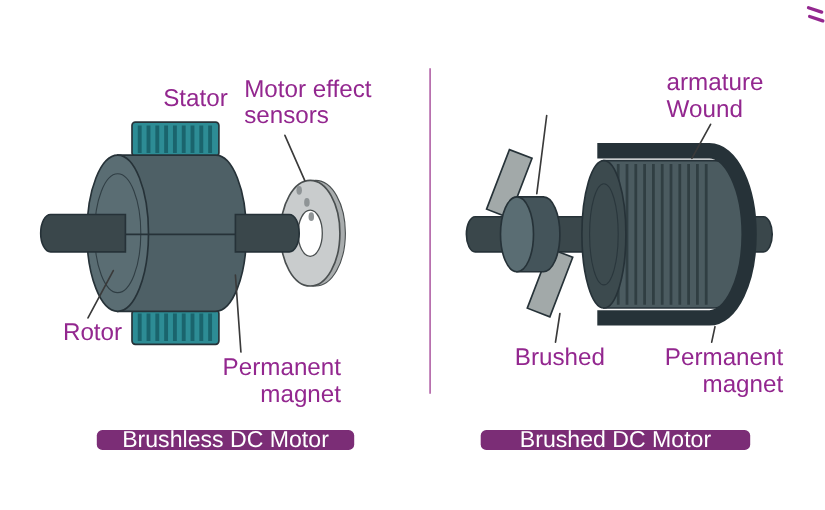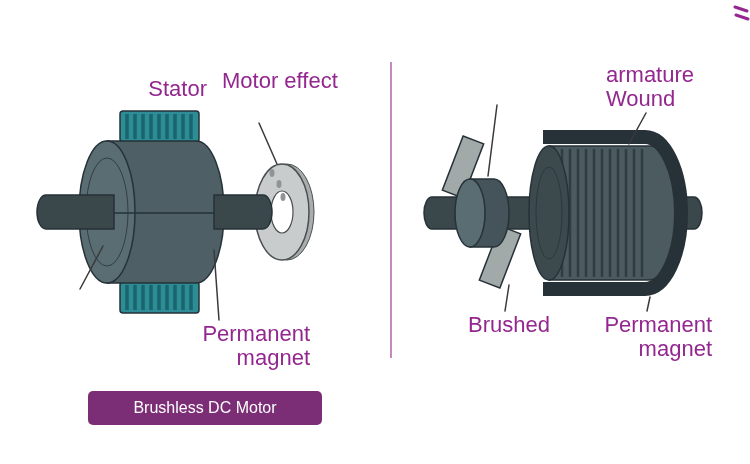--- a/index.html
+++ b/index.html
@@ -5,22 +5,22 @@
   * { margin:0; padding:0; box-sizing:border-box; }
   html,body { width:750px; height:464px; }
   body { background:var(--page_bg,#fff); font-family:"Liberation Sans", sans-serif; }
   .canvas { position:relative; width:750px; height:464px; background:var(--page_bg,#fff); overflow:hidden; }
   .canvas > svg { position:absolute; left:0; top:0; }
 
   .label { position:absolute; color:var(--label_text); font-size:22px; line-height:24px; white-space:nowrap; }
   .label.center { text-align:right; }
   .label .line { display:block; }
 
-  .badge { position:absolute; height:34px; background:var(--badge_bg); color:var(--badge_text);
-           border-radius:5px; display:flex; align-items:center; justify-content:center; font-size:16px;text-align:center; }
+  .badge { position:absolute; height:18px; background:var(--badge_bg); color:var(--badge_text);
+           border-radius:5px; display:flex; align-items:center; justify-content:center; font-size:21px;text-align:center; }
 
   
   .shaft   { fill:var(--shaft); stroke:var(--outline); stroke-width:1.5; }
   .body    { fill:var(--motor_body); stroke:var(--outline); stroke-width:1.5; }
   .face    { fill:var(--motor_face); stroke:var(--outline); stroke-width:1.5; }
   .face-inner { fill:none; stroke:var(--outline); stroke-width:1; opacity:.8; }
   .armbody { fill:var(--armature_body); stroke:var(--outline); stroke-width:1.5; }
   .armface { fill:var(--armature_face); stroke:var(--outline); stroke-width:1.5; }
   .commutator { fill:var(--commutator); stroke:var(--outline); stroke-width:1.5; }
   .stator  { fill:var(--stator_teal); stroke:var(--outline); stroke-width:1.5; }
@@ -106,22 +106,24 @@
       <line class="pointer" x1="646" y1="113" x2="629" y2="144"></line>
       <line class="pointer" x1="505" y1="311" x2="509" y2="285"></line>
       <line class="pointer" x1="647" y1="311" x2="650" y2="297"></line>
     </g>
   </svg>
 
   <div class="label center" style="left:115px; top:77px; width:92px">Stator</div>
 
   <div class="label" style="left:222px; top:69px">
     <span class="line">Motor effect</span>
+    <span class="line">sensors</span>
   </div>
 
+  <div class="label center" style="left:41px; top:290px; width:70px">Rotor</div>
 
   <div class="label center" style="left:184px; top:322px; width:126px">
     <span class="line">Permanent</span>
     <span class="line">magnet</span>
   </div>
 
 
   <div class="label" style="left:606px; top:63px">
     <span class="line">armature</span>
     <span class="line">Wound</span>
@@ -129,14 +131,15 @@
 
   <div class="label center" style="left:460px; top:313px; width:90px">Brushed</div>
 
   <div class="label center" style="left:586px; top:313px; width:126px">
     <span class="line">Permanent</span>
     <span class="line">magnet</span>
   </div>
 
   <div class="badge" style="left:88px; top:391px; width:234px">Brushless DC Motor</div>
 
+  <div class="badge" style="left:437px; top:391px; width:245px">Brushed DC Motor</div>
 
 </div>
 
 </body></html>

